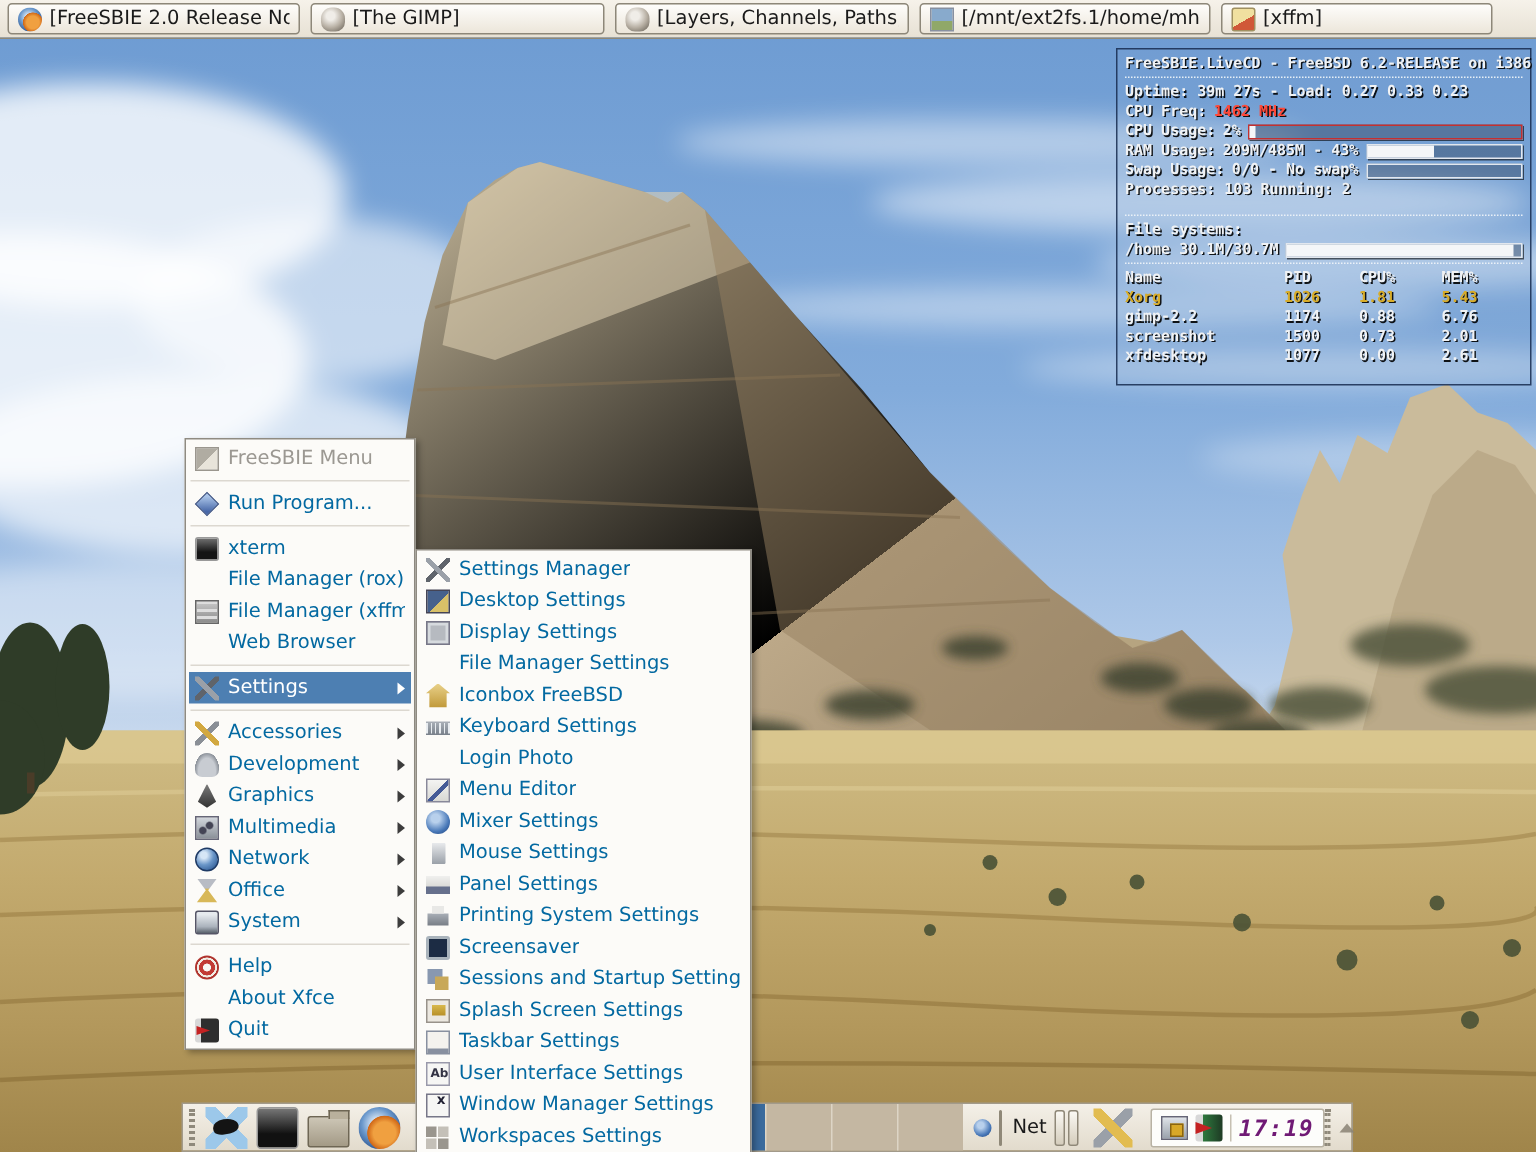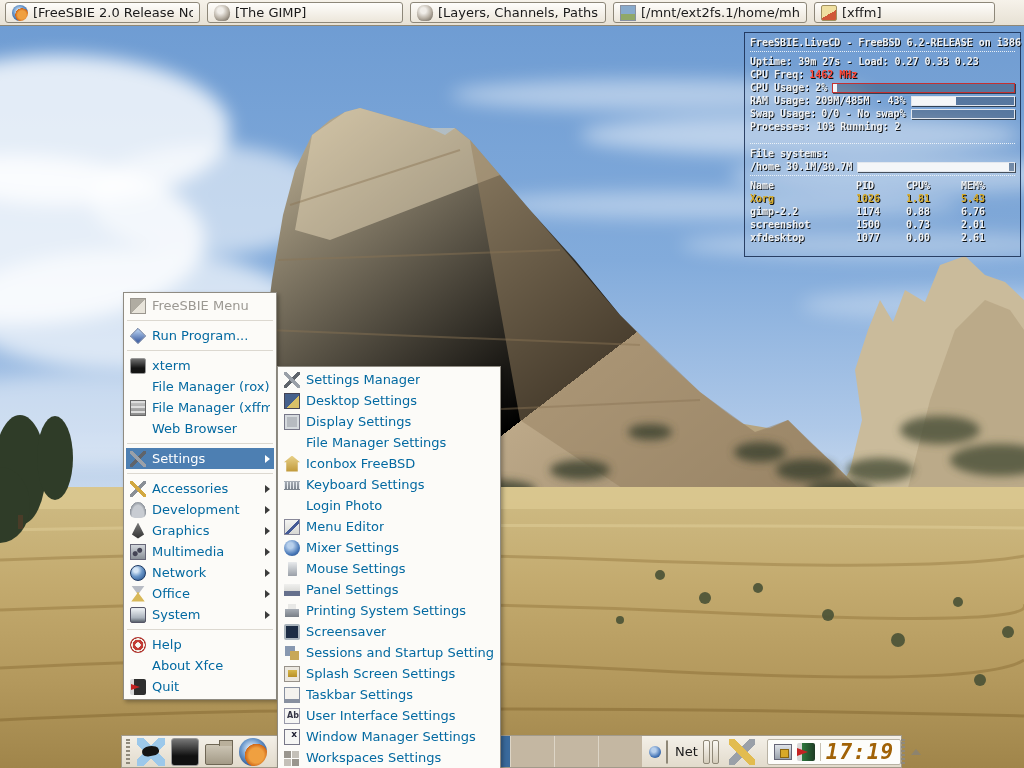--- a/index.html
+++ b/index.html
@@ -152,21 +152,21 @@
   .psep{width:1px;height:22px;background:#b2ab9c;margin:0 5px;}
   .tools-launcher{width:26px;height:26px;flex:0 0 26px;background:
     linear-gradient(45deg, transparent 40%, #e2bc50 40% 60%, transparent 60%),
     linear-gradient(135deg, transparent 40%, #9aa0a8 40% 60%, transparent 60%);}
   .tray{display:flex;align-items:center;gap:5px;background:#fdfdfb;border:1px solid #b8b2a4;border-radius:2px;padding:2px 6px;margin-left:2px;height:26px;box-sizing:border-box;}
   .lock-icon{width:18px;height:16px;background:linear-gradient(#dfe3e8,#9aa2ac);border:1px solid #667;box-sizing:border-box;position:relative;flex:0 0 18px;}
   .lock-icon::after{content:"";position:absolute;left:5px;top:4px;width:7px;height:7px;background:#d8a828;border:1px solid #8a6410;}
   .quit-big{width:18px;height:18px;flex:0 0 18px;position:relative;background:linear-gradient(90deg,#d8d8d8 0 26%, #2e7a3e 26%, #1e3a24);border-radius:2px;}
   .quit-big::after{content:"";position:absolute;left:0;top:5px;border-left:11px solid #c42222;border-top:4px solid transparent;border-bottom:4px solid transparent;}
   .tray-sep{width:1px;height:18px;background:#c6c0b2;}
-  .clock{font-family:"DejaVu Sans Mono","Liberation Mono",monospace;font-size:21px;font-weight:bold;color:#a16207;letter-spacing:1px;font-style:italic;}
+  .clock{font-family:"DejaVu Sans Mono","Liberation Mono",monospace;font-size:15px;font-weight:bold;color:#701a75;letter-spacing:1px;font-style:italic;}
 </style>
 </head>
 <body>
 
 <svg id="wallpaper" viewBox="0 0 1024 768" xmlns="http://www.w3.org/2000/svg">
   <defs>
     <linearGradient id="skyG" x1="0" y1="0" x2="0" y2="1">
       <stop offset="0" stop-color="#6d9bd2"></stop>
         <stop offset="0.5" stop-color="#82abdb"></stop>
       <stop offset="0.82" stop-color="#aec8e8"></stop>

